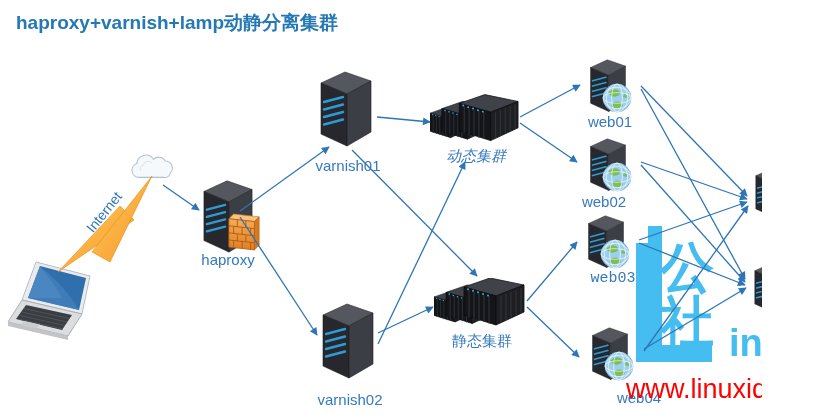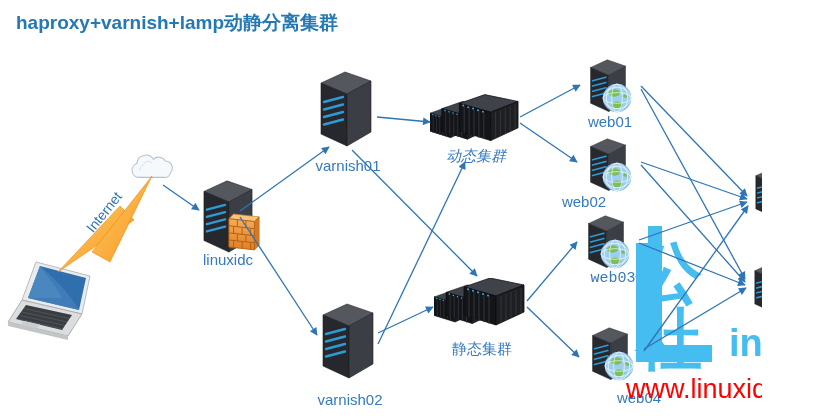--- a/index.html
+++ b/index.html
@@ -4,21 +4,21 @@
 <style>
   html,body{margin:0;padding:0;background:#fff;}
   #canvas{position:relative;width:762px;height:420px;background:#ffffff;overflow:hidden;
           font-family:"Liberation Sans",sans-serif;}
   .title{position:absolute;left:16px;top:10px;font-size:19px;font-weight:bold;color:#2478B4;z-index:4;}
   .node{position:absolute;z-index:2;}
   .nlabel{position:absolute;z-index:3;font-size:15px;color:#3579BE;text-align:center;white-space:nowrap;}
   .internet-label{position:absolute;left:52px;top:204px;width:104px;text-align:center;z-index:7;
                   font-size:14px;color:#2E75B6;transform:rotate(-51deg);}
   .wm{position:absolute;z-index:5;color:#45BDF0;font-weight:bold;line-height:1;}
-  .wm-cjk{left:636px;top:240px;font-size:66px;letter-spacing:2px;}
+  .wm-cjk{left:660px;top:240px;font-size:54px;letter-spacing:2px;}
   .wm-inux{left:729px;top:324px;font-size:38px;}
   .wm-url{left:626px;top:376px;font-size:27px;color:#FF0000;font-weight:normal;z-index:5;}
   .wm-L{position:absolute;left:0;top:0;z-index:5;}
   #connectors{position:absolute;left:0;top:0;z-index:6;pointer-events:none;}
   .salve-label{z-index:8;color:#5A6168;}
   svg{display:block;}
 </style>
 </head>
 <body>
 
@@ -168,21 +168,21 @@
   <div class="node" style="left:201px;top:177px;">
     <svg width="54" height="77">
         <use href="#sym-server"></use>
       </svg>
   </div>
   <div class="node" style="left:227px;top:211px;">
     <svg width="34" height="40">
         <use href="#sym-firewall"></use>
       </svg>
   </div>
-  <div class="nlabel" style="left:178px;top:251px;width:100px;">linuxidc</div>
+  <div class="nlabel" style="left:178px;top:251px;width:100px;">haproxy</div>
 
   <div class="node" style="left:318px;top:68px;">
     <svg width="56" height="80">
         <use href="#sym-server"></use>
       </svg>
   </div>
   <div class="nlabel" style="left:310px;top:157px;width:76px;">varnish01</div>
 
   <div class="node" style="left:320px;top:300px;">
     <svg width="56" height="80">
@@ -196,21 +196,21 @@
         <use href="#sym-rack-cluster"></use>
       </svg>
   </div>
   <div class="nlabel" style="left:440px;top:147px;width:72px;font-style:italic;">动态集群</div>
 
   <div class="node" style="left:434px;top:278px;">
     <svg width="92" height="56">
         <use href="#sym-rack-cluster"></use>
       </svg>
   </div>
-  <div class="nlabel" style="left:446px;top:340px;width:72px;">静态集群</div>
+  <div class="nlabel" style="left:446px;top:332px;width:72px;">静态集群</div>
 
   <div class="node" style="left:585px;top:57px;">
     <svg width="46" height="56">
         <use href="#sym-server"></use>
       </svg>
   </div>
   <div class="node" style="left:602px;top:83px;">
     <svg width="30" height="30">
         <use href="#sym-globe"></use>
       </svg>
@@ -220,21 +220,21 @@
   <div class="node" style="left:585px;top:136px;">
     <svg width="46" height="56">
         <use href="#sym-server"></use>
       </svg>
   </div>
   <div class="node" style="left:602px;top:162px;">
     <svg width="30" height="30">
         <use href="#sym-globe"></use>
       </svg>
   </div>
-  <div class="nlabel" style="left:556px;top:193px;width:56px;">web02</div>
+  <div class="nlabel" style="left:576px;top:193px;width:56px;">web02</div>
 
   <div class="node" style="left:583px;top:213px;">
     <svg width="46" height="56">
         <use href="#sym-server"></use>
       </svg>
   </div>
   <div class="node" style="left:600px;top:239px;">
     <svg width="30" height="30">
         <use href="#sym-globe"></use>
       </svg>

